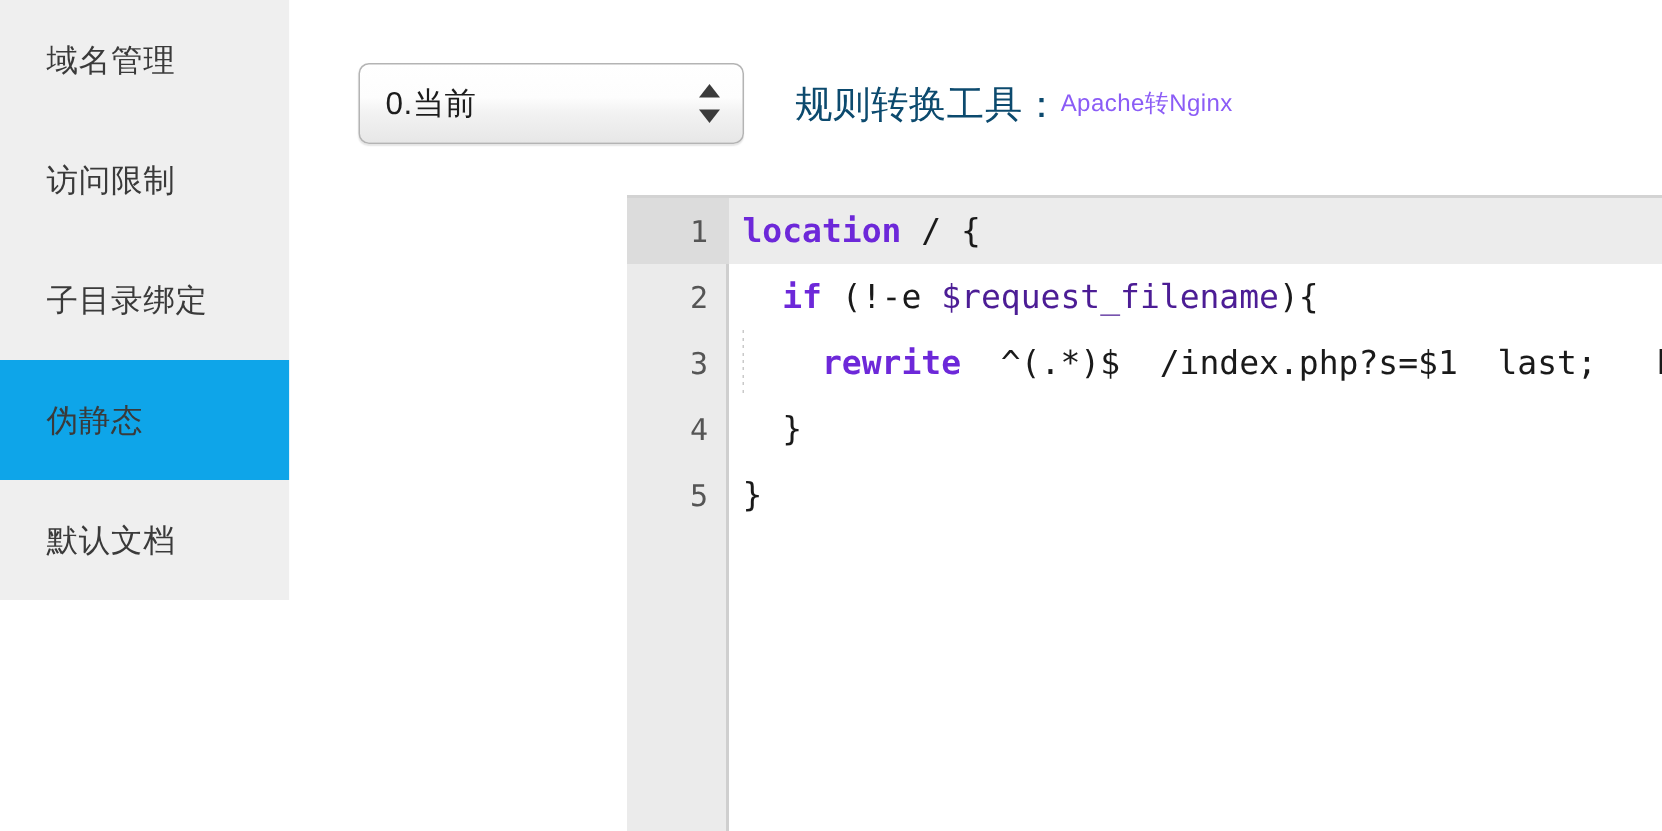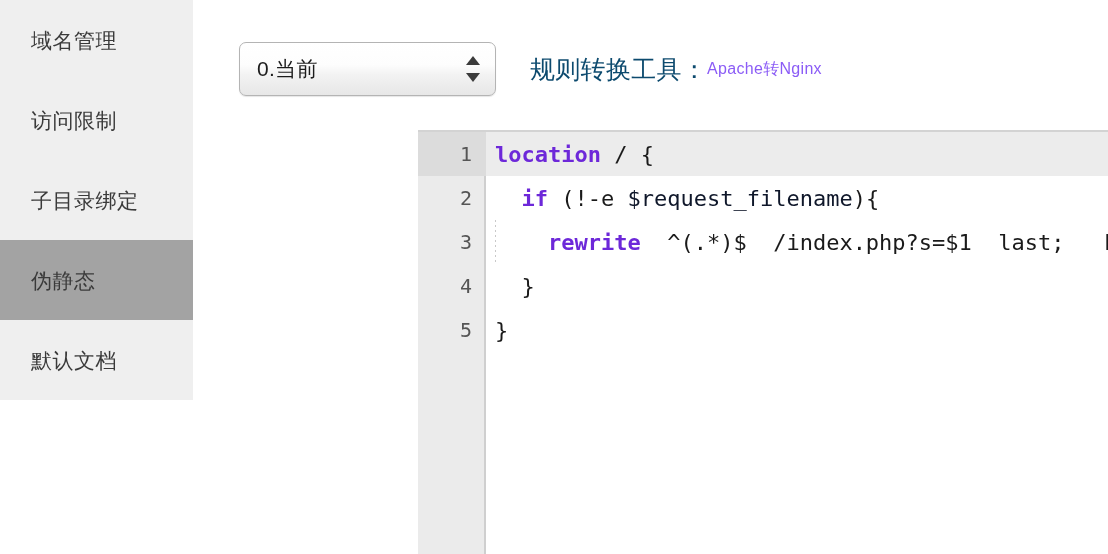--- a/index.html
+++ b/index.html
@@ -36,21 +36,21 @@
     padding-left: 31px;
     background: #efefef;
     color: #3a3a3a;
     font-size: 21px;
     letter-spacing: 0.5px;
     line-height: 1;
     user-select: none;
   }
 
   .sidebar-item.active {
-    background: #a3a3a3;
+    background: #0ea5e9;
     text-align: center;
   }
 
   
   .content {
     flex: 1 1 auto;
     position: relative;
     height: 554px;
     background: #ffffff;
     padding-left: 46px;
@@ -215,21 +215,21 @@
     background: repeating-linear-gradient(
       to bottom,
       #c9c9c9 0px, #c9c9c9 2px,
       transparent 2px, transparent 5px
     );
     z-index: 3;
     pointer-events: none;
   }
 
   .tok-kw   { color: #6d28d9; font-weight: bold; }
-  .tok-var  { color: #0f172a; }
+  .tok-var  { color: #4c1d95; }
   .tok-plain{ color: #1a1a1a; }
 </style>
 </head>
 <body>
 
 <div id="app">
 
   <nav class="sidebar">
       <div class="sidebar-item">
         <span>域名管理</span>

